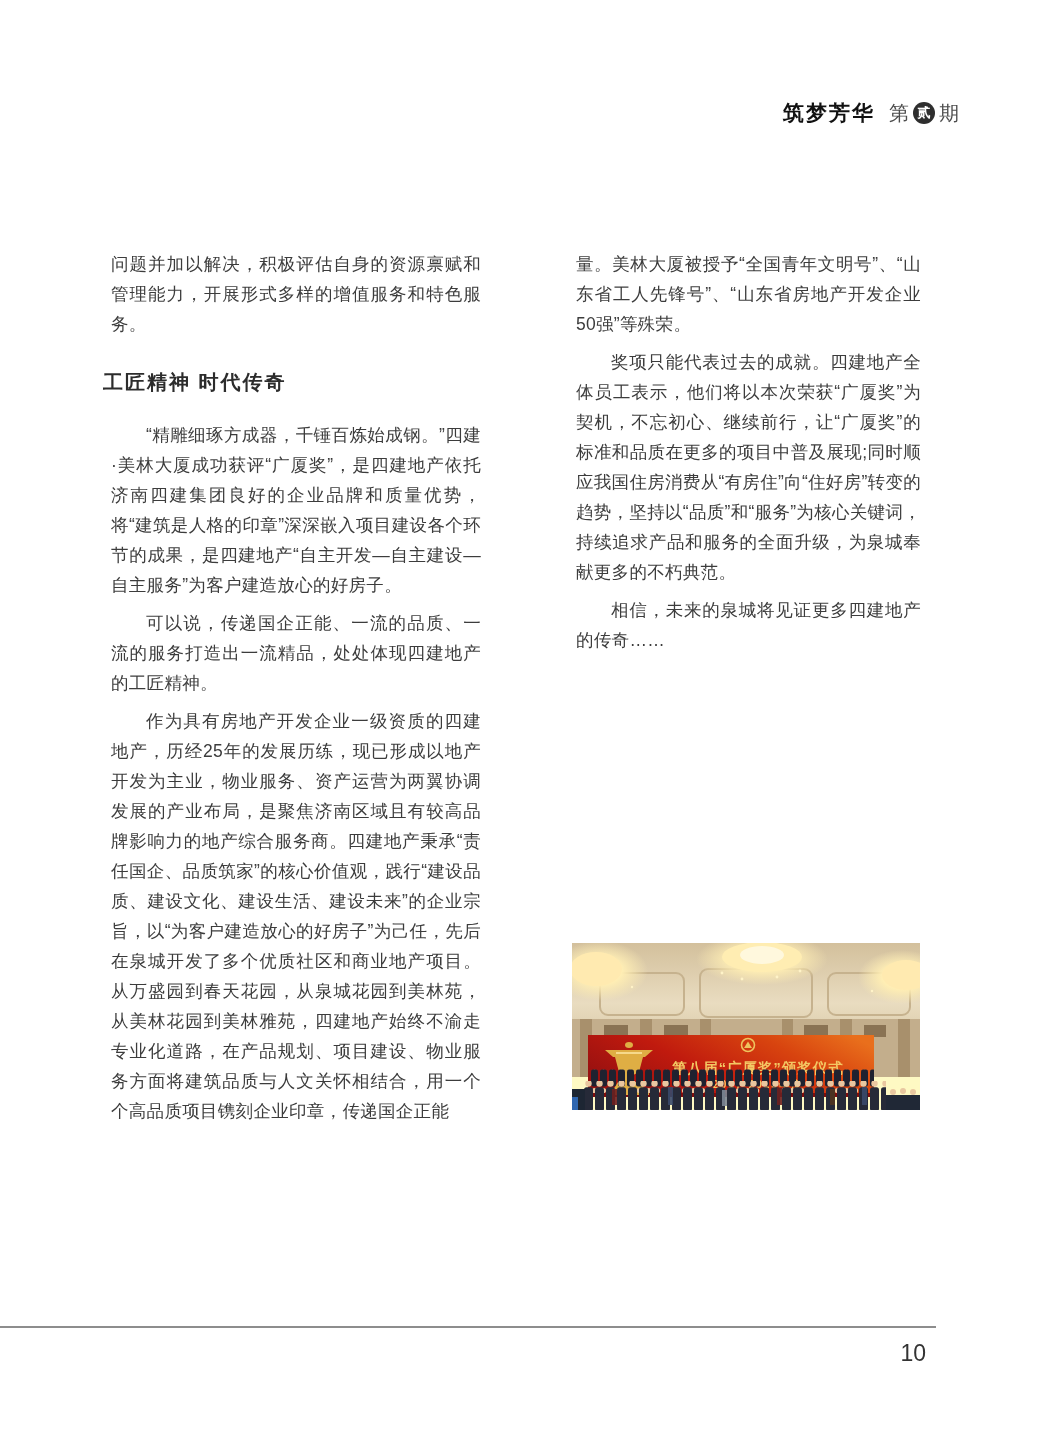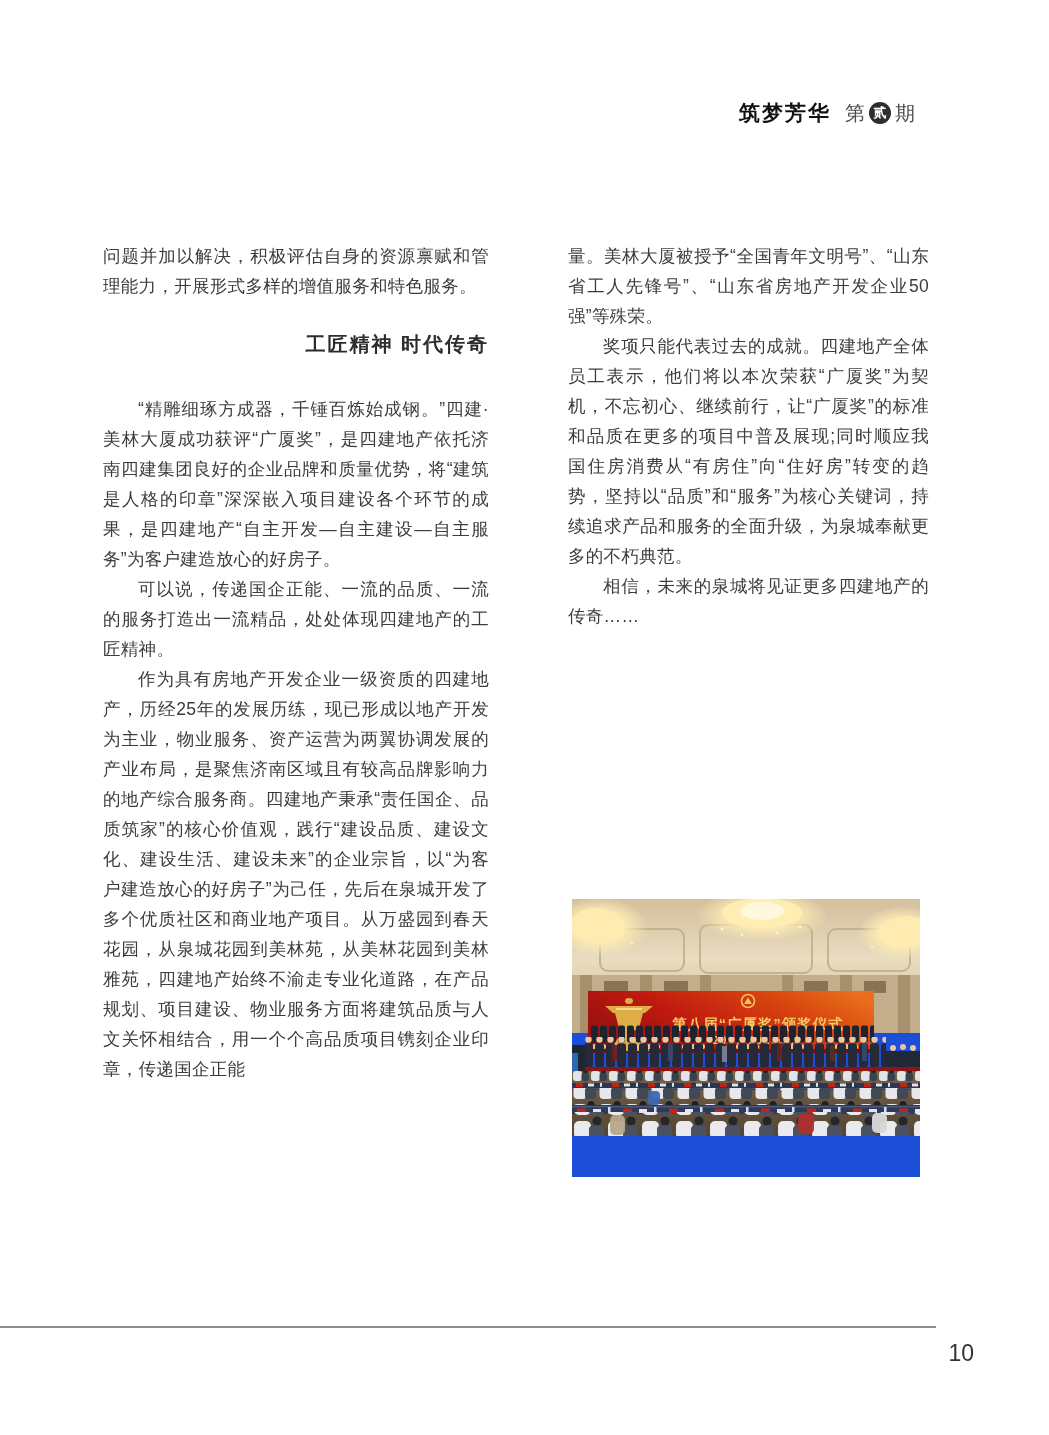--- a/index.html
+++ b/index.html
@@ -6,21 +6,21 @@
   .page{
     position:relative;
     width:1049px;height:1435px;
     margin:0 auto;
     background:#ffffff;
     font-family:"Liberation Sans", sans-serif;
     overflow:hidden;
   }
   
   .header{
-    position:absolute;left:739px;top:99px;
+    position:absolute;left:783px;top:99px;
     display:flex;align-items:center;height:28px;
   }
   .brand{
     font-size:21px;font-weight:bold;color:#111;
     letter-spacing:2px;white-space:nowrap;
   }
   .issue{
     margin-left:14px;display:flex;align-items:center;gap:4px;
     font-size:20px;color:#4c4c4c;white-space:nowrap;
   }
@@ -28,42 +28,42 @@
     width:22px;height:22px;border-radius:50%;
     background:#2e2e2e;color:#fff;
     font-size:13px;font-weight:bold;
     display:flex;align-items:center;justify-content:center;
   }
   
   .col{position:absolute;top:241px;}
   .col-left{left:103px;width:386px;}
   .col-right{left:568px;width:361px;}
   p.body{
-    margin:0;font-size:17.5px;line-height:30px;color:#3c3c3c;
+    margin:8px;font-size:17.5px;line-height:30px;color:#3c3c3c;
     text-align:justify;letter-spacing:0.3px;
   }
   p.indent{text-indent:2em;}
   h2.section{
-    margin:30px 0 36px;font-size:20px;font-weight:bold;
-    color:#2c2c2c;text-align:right;letter-spacing:2px;
+    margin:30px 0 24px;font-size:20px;font-weight:bold;
+    color:#2c2c2c;text-align:left;letter-spacing:2px;
   }
   
   .photo{
-    position:absolute;left:572px;top:899px;
-    width:348px;height:278px;overflow:hidden;
-    background:#1d4ed8;
+    position:absolute;left:572px;top:943px;
+    width:348px;height:167px;overflow:hidden;
+    background:#fef9c3;
   }
   .photo svg{display:block;}
   
   .footer-line{
     position:absolute;left:0;top:1326px;
     width:936px;height:2px;background:#8d8d8d;
   }
   .page-num{
-    position:absolute;left:926px;top:1340px;width:48px;
+    position:absolute;left:878px;top:1340px;width:48px;
     text-align:right;font-size:23px;color:#333;
   }
 </style>
 </head>
 <body>
 
 <div class="page">
 
   <div class="header">
     <span class="brand">筑梦芳华</span>

